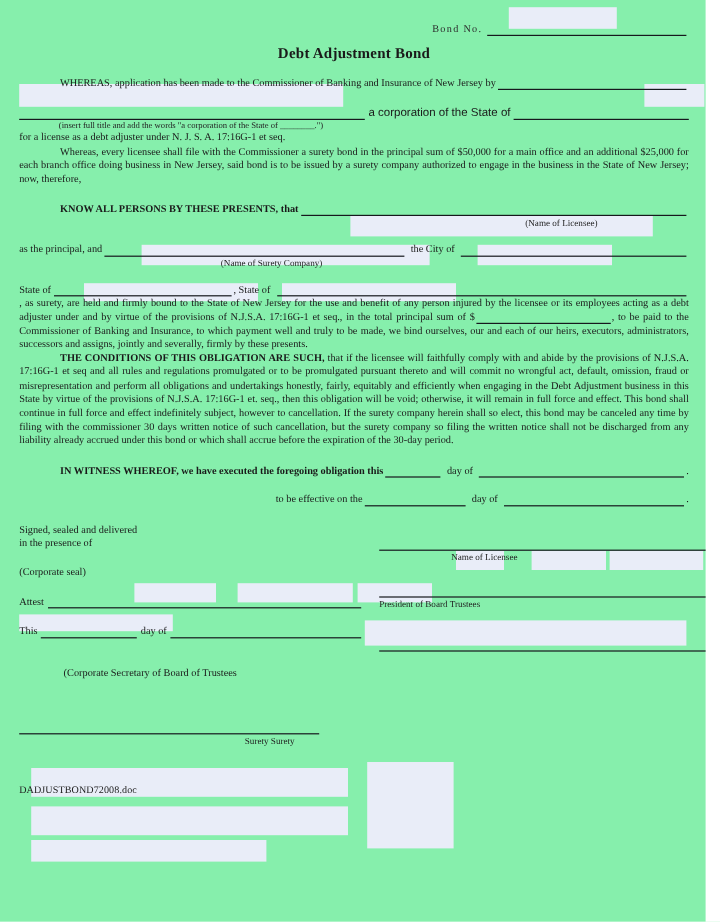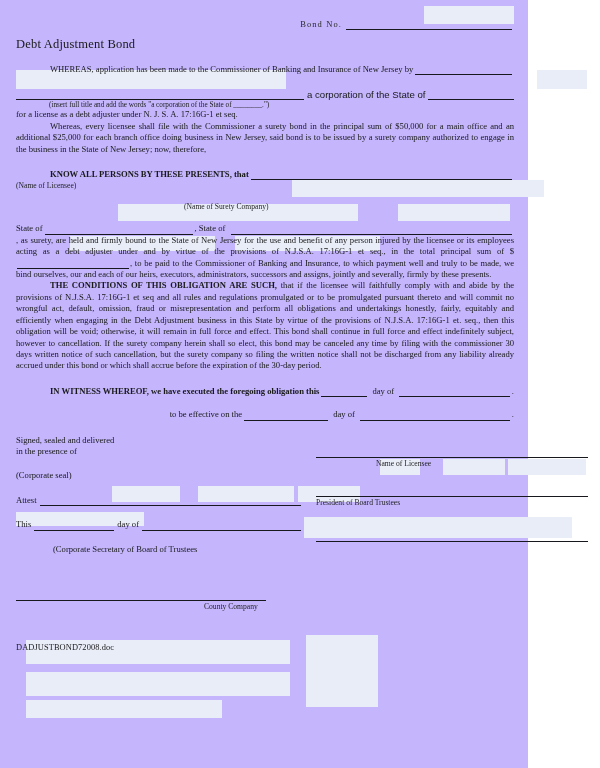--- a/index.html
+++ b/index.html
@@ -11,23 +11,23 @@
   body {
     width: 600px;
     height: 768px;
     position: relative;
     overflow: hidden;
     font-family: "Liberation Serif", "DejaVu Serif", serif;
     color: #1a1a1a;
   }
   .page {
     position: relative;
-    width: 528px;
+    width: 588px;
     height: 768px;
-    background: #c4b5fd;
+    background: #86efac;
     padding: 0;
     box-sizing: border-box;
   }
 
   
   .fld {
     position: absolute;
     background: #e9edf8;
     z-index: 0;
     pointer-events: auto;
@@ -56,22 +56,23 @@
     padding-bottom: 1px;
   }
   .bondno-rule {
     width: 166px;
     border-bottom: 1.3px solid #16181d;
     margin-left: 4px;
     height: 11px;
   }
 
   h1.title {
+    text-align: center;
     font-size: 12.5px;
-    font-weight: normal;
+    font-weight: bold;
     letter-spacing: .2px;
     margin: 7px 0 0 0;
     font-family: "Liberation Serif", "DejaVu Serif", serif;
   }
 
   p.para {
     font-size: 8.6px;
     line-height: 11.4px;
     text-align: justify;
     margin: 0;
@@ -229,24 +230,30 @@
 
     <p class="para mt14">for a license as a debt adjuster under N. J. S. A. 17:16G-1 et seq.</p>
 
     <p class="para indent mt12">Whereas, every licensee shall file with the Commissioner a surety bond in the principal sum of $50,000 for a main office and an additional $25,000 for each branch office doing business in New Jersey, said bond is to be issued by a surety company authorized to engage in the business in the State of New Jersey; now, therefore,</p>
 
     <div class="mt14">
       <div class="line">
         <span class="bold" style="padding-left:34px;">KNOW ALL PERSONS BY THESE PRESENTS, that</span>
         <span class="grow"></span>
       </div>
-      <div class="sig-cap" style="text-align:left; padding-right:76px;">(Name of Licensee)</div>
+      <div class="sig-cap" style="text-align:right; padding-right:76px;">(Name of Licensee)</div>
     </div>
 
     <div class="mt12">
+      <div class="line">
+        <span>as the principal, and</span>
+        <span class="grow" style="flex:0 0 250px;"></span>
+        <span style="padding:0 3px;">the City of</span>
+        <span class="grow"></span>
+      </div>
       <div class="sig-cap" style="padding-left:168px;">(Name of Surety Company)</div>
     </div>
 
     <div class="mt12">
       <div class="line">
         <span>State of</span>
         <span class="grow" style="flex:0 0 148px;"></span>
         <span style="padding:0 4px 0 0;">, State of</span>
         <span class="grow"></span>
       </div>
@@ -285,26 +292,26 @@
           <span class="grow" style="flex:1 1 auto; border-bottom:1.2px solid #16181d; height:9px; margin-left:3px;"></span>
         </div>
 
         <div class="attest-row">
           <span>This</span>
           <span class="grow" style="flex:0 0 80px; border-bottom:1.2px solid #16181d; height:9px; margin:0 3px;"></span>
           <span>day of</span>
           <span class="grow" style="flex:1 1 auto; border-bottom:1.2px solid #16181d; height:9px; margin-left:3px;"></span>
         </div>
 
-        <div class="note-left" style="margin-top:13px;padding-left:37px;">(Corporate Secretary of Board of Trustees</div>
+        <div class="note-left" style="margin-top:23px;padding-left:37px;">(Corporate Secretary of Board of Trustees</div>
 
         <div class="bottomblock">
           <div class="bb-row">
             <span class="bb-rule"></span>
-            <span class="bb-lab">County Company</span>
+            <span class="bb-lab">Surety Surety</span>
           </div>
         </div>
       </div>
 
       <div class="sigright">
         <div style="height:22px;"></div>
         <div class="sigline"></div>
         <div class="sig-cap indentcap">Name of Licensee</div>
 
         <div style="height:28px;"></div>

